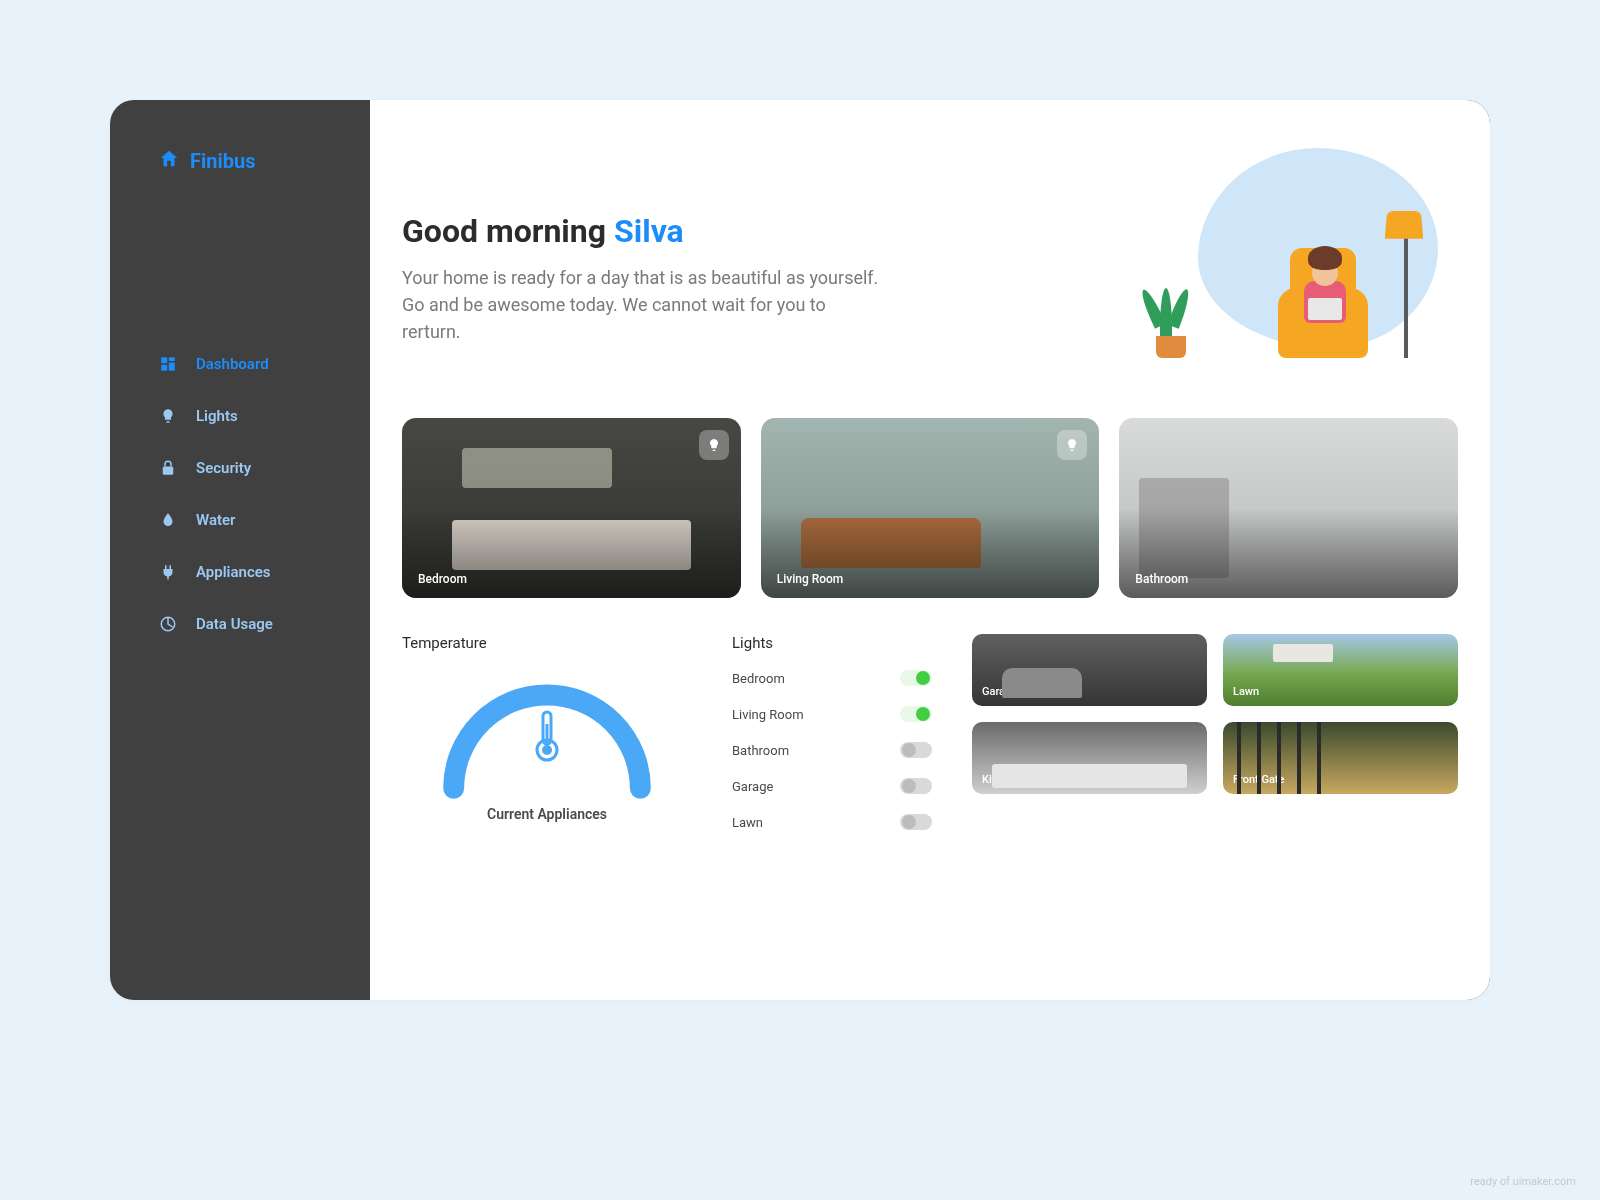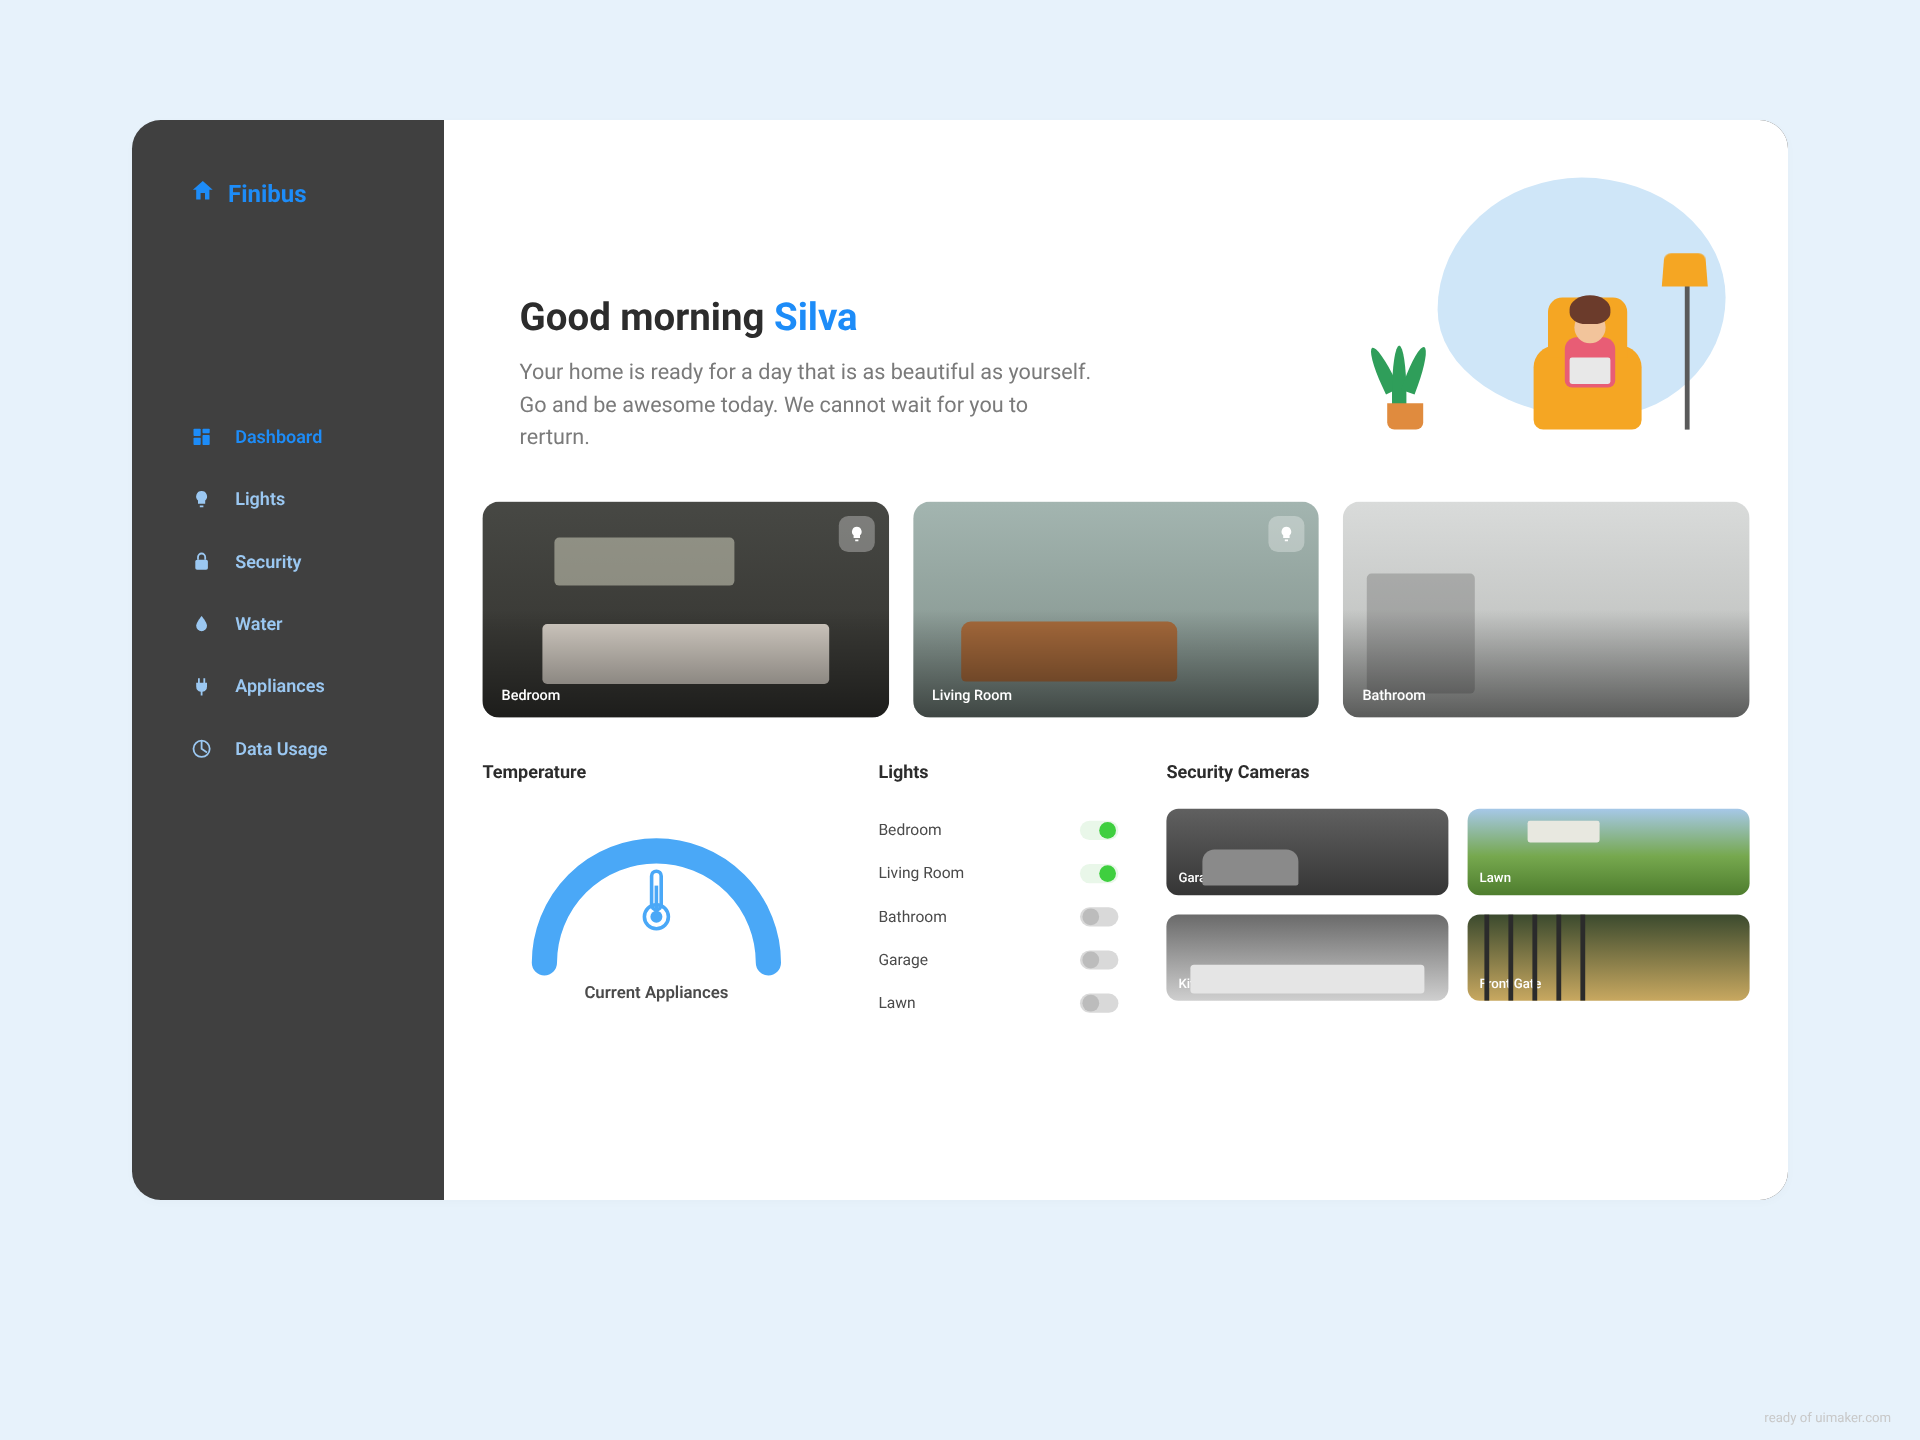--- a/index.html
+++ b/index.html
@@ -74,23 +74,22 @@
   }
   .main {
     flex: 1;
     padding: 48px 32px 32px 32px;
     background: #fff;
     overflow: hidden;
   }
   .hero {
     display: flex;
     justify-content: space-between;
-    align-items: flex-end;
+    align-items: center;
     margin-bottom: 40px;
-    margin-left: 31px;
   }
   .hero-text { max-width: 480px; padding-top: 30px; }
   .greeting {
     font-size: 32px;
     font-weight: 700;
     color: #2c2c2c;
     margin-bottom: 14px;
   }
   .greeting .name { color: #1d8cf8; }
   .subtitle {
@@ -221,23 +220,23 @@
     content:''; position:absolute; bottom:20px; left:20px; width:90px; height:100px;
     background: rgba(100,100,100,0.35); border-radius:4px;
   }
 
   .panels {
     display: flex;
     gap: 40px;
   }
   .panel-title {
     font-size: 15px;
-    font-weight: 700;
+    font-weight: 400;
     color: #2c2c2c;
-    margin-bottom: 22px;
+    margin-bottom: 8px;
   }
   .temp-panel { width: 290px; }
   .gauge-wrap {
     position: relative;
     width: 240px;
     height: 140px;
     margin: 0 auto;
   }
   .gauge-wrap svg { width: 100%; height: 100%; }
   .therm {
@@ -484,21 +483,20 @@
             <div class="light-row">
               <span class="light-name">Lawn</span>
               <div class="toggle">
                 <div class="knob"></div>
               </div>
             </div>
           </div>
       </div>
 
       <div class="cameras-panel">
-        <div class="panel-title">Security Cameras</div>
         <div class="cam-grid" id="cam-grid">
             <div class="cam-card cam-garage">
               <div class="cam-label">Garage</div>
             </div>
             <div class="cam-card cam-lawn">
               <div class="cam-label">Lawn</div>
             </div>
             <div class="cam-card cam-kitchen">
               <div class="cam-label">Kitchen</div>
             </div>

